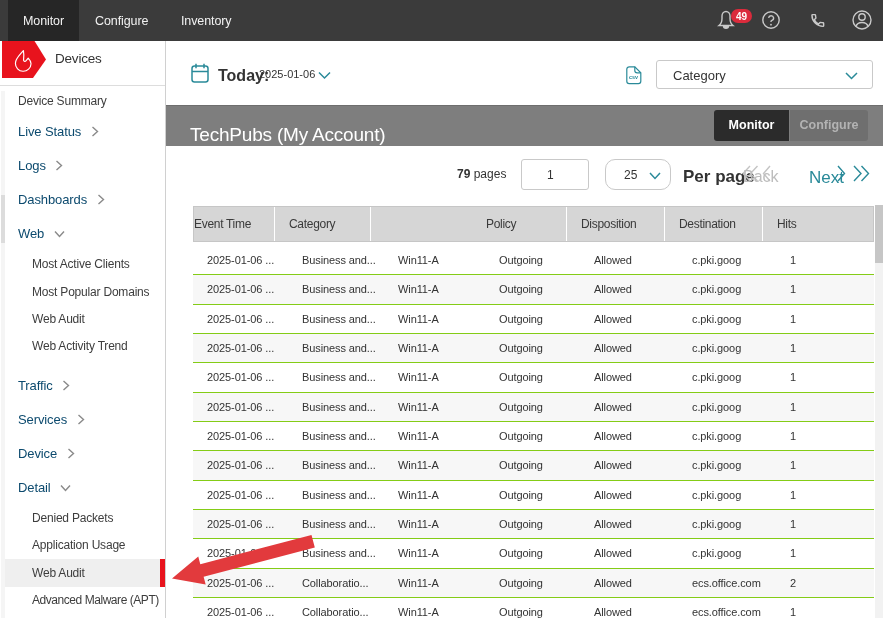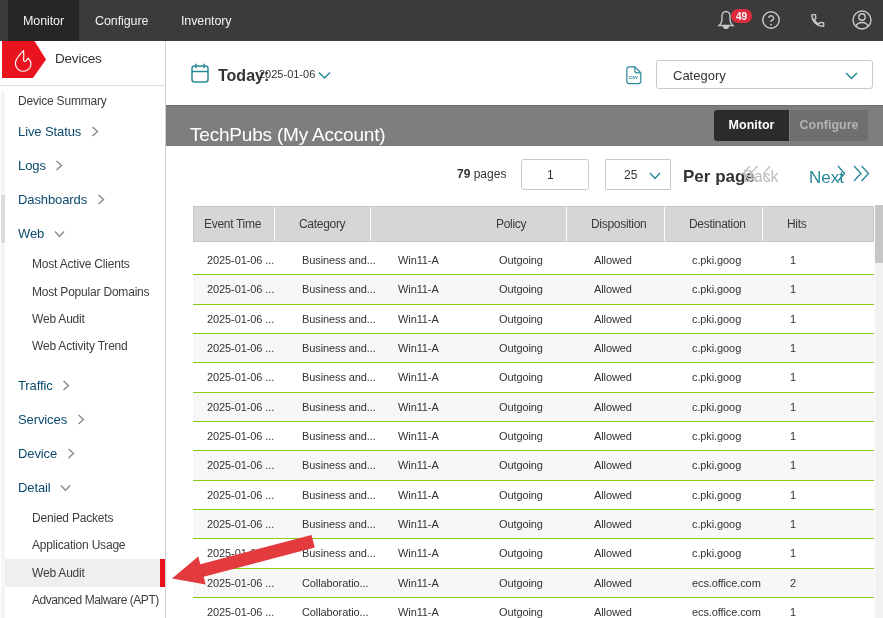--- a/index.html
+++ b/index.html
@@ -51,31 +51,31 @@
 #btn-mon{left:548px;width:75px;background:#2b2b2b;color:#fff;border-radius:3px 0 0 3px}
 #btn-conf{left:624px;width:78px;background:#6f6f6f;color:#b3b3b3;border-radius:0 3px 3px 0}
 
 
 #pgrow{position:absolute;left:0;top:105px;width:717px;height:50px}
 #pg-pages{position:absolute;left:291px;top:21px;font-size:12px;color:#333}
 #pg-input{position:absolute;left:355px;top:13px;width:68px;height:31px;
   border:1px solid #c9c9c9;border-radius:3px}
 #pg-input span{position:absolute;left:25px;top:8px;font-size:12px;color:#333}
 #pg-select{position:absolute;left:439px;top:13px;width:66px;height:31px;
-  border:1px solid #c9c9c9;border-radius:1px}
+  border:1px solid #c9c9c9;border-radius:10px}
 #pg-select span{position:absolute;left:18px;top:8px;font-size:12px;color:#333}
 #pg-per{position:absolute;left:517px;top:21px;font-size:17px;font-weight:700;color:#333}
 #pg-back{position:absolute;left:577px;top:22px;font-size:16px;color:#bdbdbd}
 #pg-next{position:absolute;left:643px;top:22px;font-size:17px;color:#2a8a99}
 
 
 #tbl{position:absolute;left:27px;top:165px;width:681px}
 #thead{position:relative;height:36px;border:1px solid #c6c6c6;background:#d6d6d6}
 .th{position:absolute;top:0;height:34px;line-height:34px;font-size:12px;color:#3a3a3a;
-  padding-left:10px;border-right:1px solid #fff;letter-spacing:-0.3px}
+  padding-left:0;border-right:1px solid #fff;letter-spacing:-0.3px}
 #tbody{margin-top:4px}
 #tbody .tr{position:relative;height:29.33px;border-bottom:1px solid #84cc16;background:#fff}
 #tbody .tr.stripe{background:#f7f7f7}
 .c{position:absolute;top:0;height:28px;line-height:28px;font-size:11px;color:#333;
   white-space:nowrap;letter-spacing:-0.1px}
 .c1{left:14px}.c2{left:109px}.c3{left:205px}.c4{left:306px}.c5{left:401px}
 .c6{left:499px}.c7{left:597px}
 .th1{left:0;width:81px}.th2{left:95px;width:82px}.th3{left:191px;width:87px}
 .th4{left:292px;width:81px}.th5{left:387px;width:84px}.th6{left:485px;width:84px}
 .th7{left:583px;width:98px;border-right:none}

